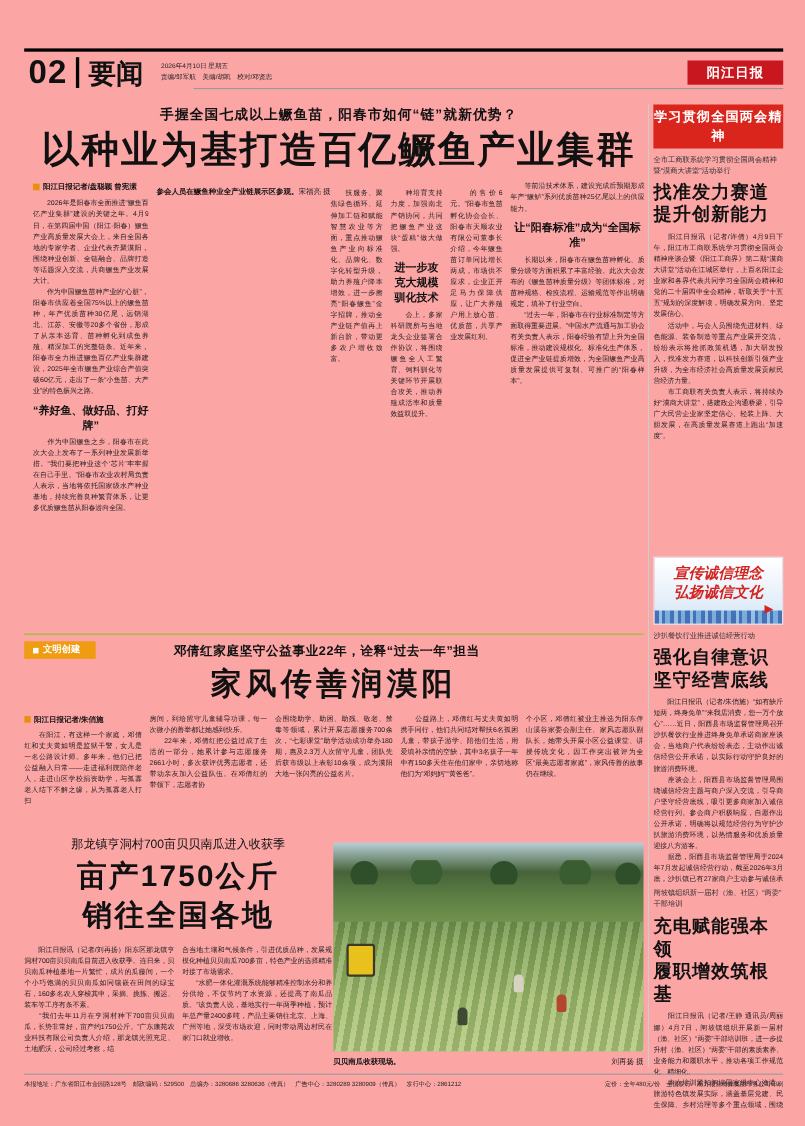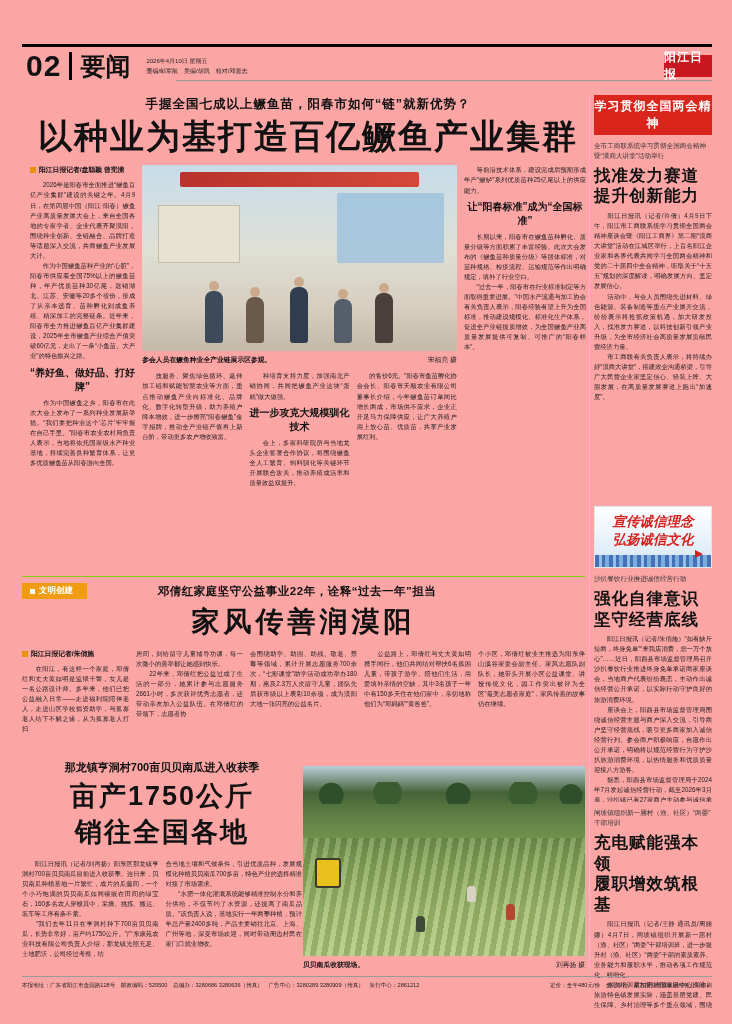--- a/index.html
+++ b/index.html
@@ -9,33 +9,33 @@
     background:#fca5a5; font-family:"Liberation Sans", sans-serif; color:#111;
     overflow:hidden;
   }
   
   .top-rule { position:absolute; left:22px; right:20px; top:44px; height:3px; background:#000; }
   .header { position:absolute; left:26px; top:50px; right:20px; height:32px; display:flex; align-items:center; }
   .page-num { font-size:30px; font-weight:bold; letter-spacing:1px; }
   .head-div { width:3px; height:28px; background:#000; margin:0 8px; }
   .section-name { font-size:25px; font-weight:bold; font-family:"DejaVu Serif", serif; }
   .date-block { margin-left:16px; font-size:6px; line-height:1.7; color:#222; }
-  .masthead { margin-left:auto; width:48px; height:22px; background:#c8171e; color:#fff;
+  .masthead { margin-left:auto; width:87px; height:22px; background:#c8171e; color:#fff;
     display:flex; align-items:center; justify-content:center; font-weight:bold; font-size:12px;
     font-family:"DejaVu Serif", serif; letter-spacing:1px; }
   .header-rule { position:absolute; left:176px; right:20px; top:80px; height:1px; background:#999; }
 
   
   .main-article { position:absolute; left:30px; top:96px; width:556px; }
   .kicker { text-align:center; font-weight:bold; font-size:12.5px; letter-spacing:1px; }
   .main-headline { text-align:center; font-weight:bold; font-size:34px; letter-spacing:2px; margin-top:5px; line-height:1.1; }
   .main-cols { display:flex; gap:7px; margin-top:10px; height:404px; overflow:hidden; }
   .coltxt { font-size:6.3px; line-height:1.6; text-align:justify; color:#1c1c1c; white-space:pre-line; overflow:hidden; }
   .mcol1 { width:106px; }
-  .mcenter { width:317px; display:flex; flex-direction:column; }
+  .mcenter { width:317px; display:flex; flex-direction:row; }
   .mcol5 { width:123px; }
   .byline { font-size:6.8px; font-weight:bold; margin-bottom:5px; display:flex; align-items:center; gap:3px; }
   .bullet { display:inline-block; width:6px; height:6px; background:#e8920c; flex:0 0 auto; }
   .subhead { font-weight:bold; font-size:10px; text-align:center; margin:4px 0; white-space:normal; }
   .photo-main { position:relative; height:186px; background:linear-gradient(180deg,#c7dcea 0%,#dfe0d6 45%,#d7cfc0 75%,#c4b9a8 100%); overflow:hidden; }
   .photo-banner { position:absolute; left:12%; top:7px; width:76%; height:15px; background:linear-gradient(90deg,#b8332b,#d4483a); border-radius:2px; }
   .photo-backdrop { position:absolute; right:4%; top:28px; width:34%; height:70px; background:#9cc0dd; opacity:.8; border-radius:2px; }
   .photo-booth { position:absolute; left:5%; top:40px; width:26%; height:58px; background:#e8e2d2; border:1px solid #c6bca6; }
   .fig { position:absolute; bottom:8px; width:18px; height:52px; border-radius:8px 8px 3px 3px; }
   .fig::before { content:""; position:absolute; top:-10px; left:4px; width:10px; height:10px; border-radius:50%; background:#caa98c; }
@@ -50,21 +50,21 @@
   .civ-head { display:flex; align-items:center; }
   .civ-tag { background:#ef9c13; color:#fff; font-size:8.5px; font-weight:bold; padding:2px 14px 2px 8px; display:flex; align-items:center; gap:4px; }
   .civ-tag .sq { display:inline-block; width:5px; height:5px; background:#fff; }
   .civ-kicker { flex:1; text-align:center; font-weight:bold; font-size:11.5px; letter-spacing:.5px; }
   .civ-headline { text-align:center; font-weight:bold; font-size:28px; letter-spacing:4px; margin-top:4px; }
   .civ-cols { display:flex; gap:7px; margin-top:8px; height:106px; overflow:hidden; }
   .civ-cols > div { flex:1; }
 
   
   .pumpkin { position:absolute; left:22px; top:760px; width:280px; }
-  .pump-kicker { text-align:center; font-weight:bold; font-size:11px; }
+  .pump-kicker { text-align:center; font-weight:normal; font-size:11px; }
   .pump-headline { text-align:center; font-weight:bold; font-size:27px; letter-spacing:2px; line-height:1.35; margin-top:3px; }
   .pump-cols { display:flex; gap:7px; margin-top:8px; height:114px; overflow:hidden; }
   .pump-cols > div { flex:1; }
 
   
   .photo2-wrap { position:absolute; left:303px; top:766px; width:282px; }
   .photo2 { position:relative; height:190px; overflow:hidden;
     background:linear-gradient(180deg,#b9cfd8 0%,#46633a 14%,#5d7f43 26%,#86a558 50%,#a3bd6e 75%,#b3c87d 100%); }
   .tree-line { position:absolute; left:0; top:16px; width:100%; height:22px;
     background:radial-gradient(circle at 10% 60%, #2f4f2a 12px, transparent 13px),

